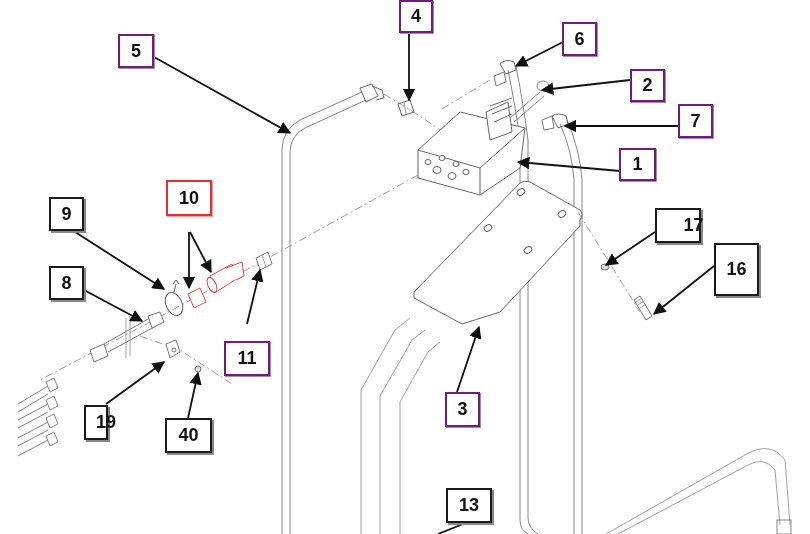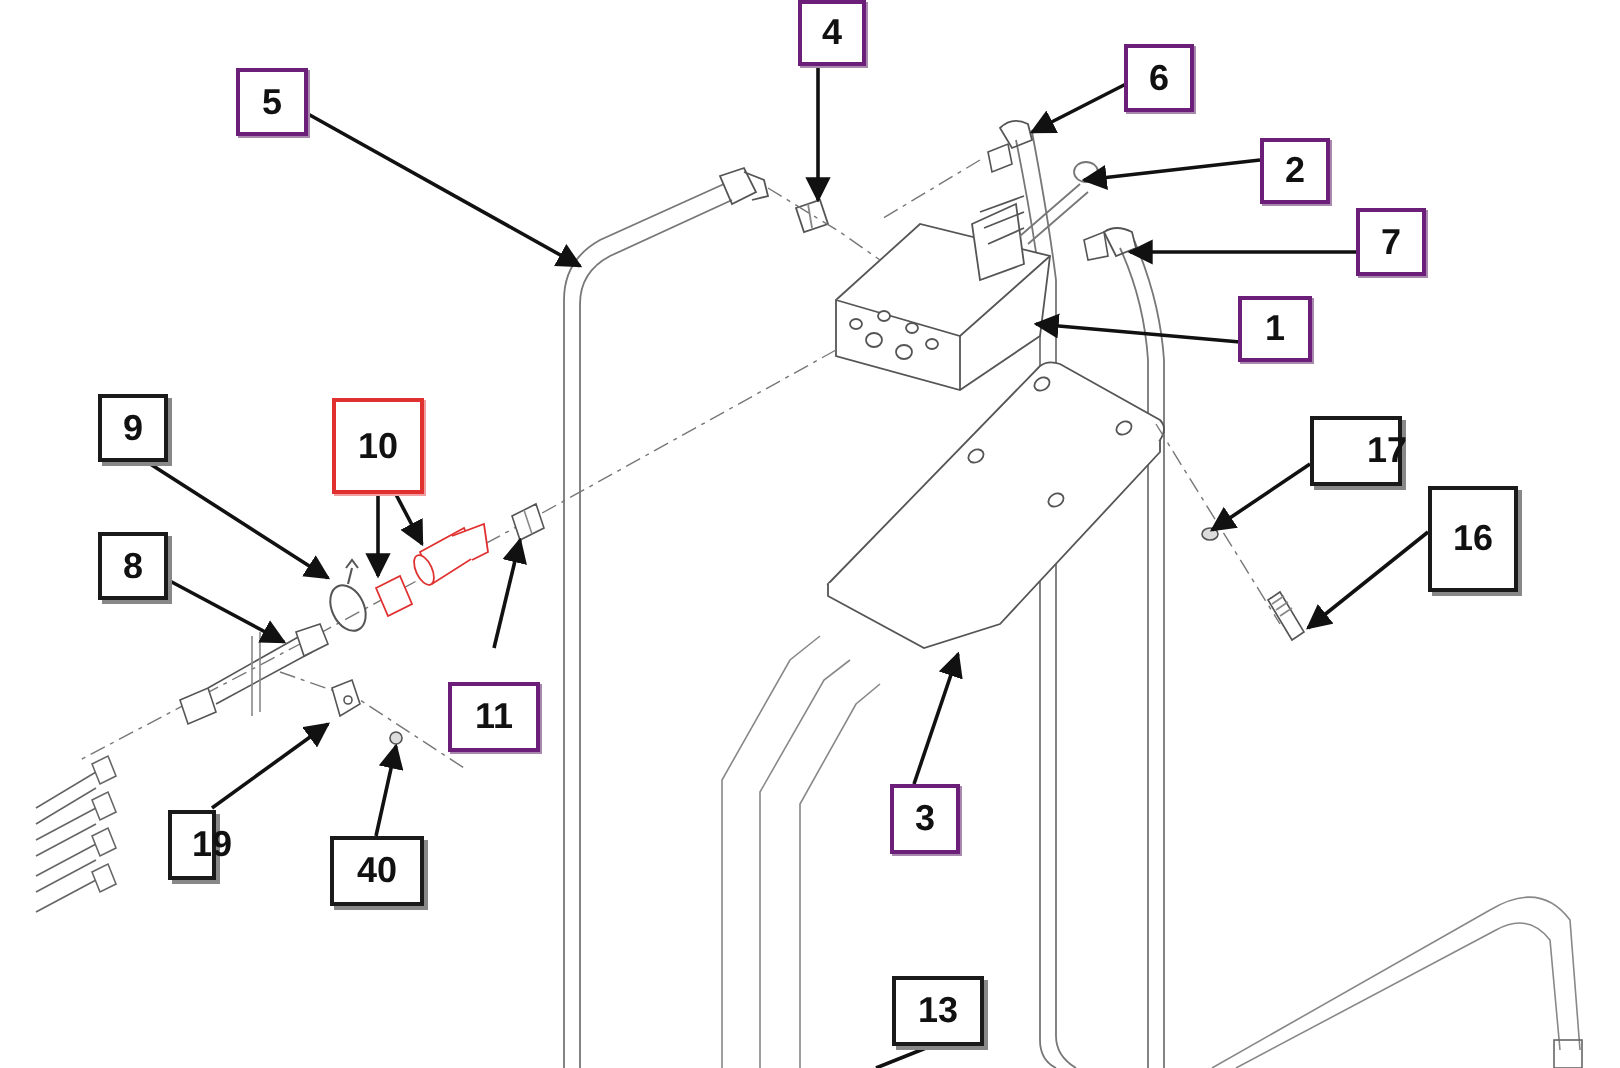--- a/index.html
+++ b/index.html
@@ -180,19 +180,19 @@
 
 <div class="callout purple" style="left:619px;top:148px;width:37px;height:33px;">1</div>
 <div class="callout purple" style="left:630px;top:69px;width:35px;height:33px;">2</div>
 <div class="callout purple" style="left:445px;top:392px;width:35px;height:35px;">3</div>
 <div class="callout purple" style="left:399px;top:0px;width:34px;height:33px;">4</div>
 <div class="callout purple" style="left:118px;top:34px;width:36px;height:34px;">5</div>
 <div class="callout purple" style="left:562px;top:22px;width:35px;height:34px;">6</div>
 <div class="callout purple" style="left:678px;top:104px;width:35px;height:34px;">7</div>
 <div class="callout black" style="left:49px;top:266px;width:35px;height:34px;">8</div>
 <div class="callout black" style="left:49px;top:197px;width:35px;height:34px;">9</div>
-<div class="callout red" style="left:166px;top:199px;width:46px;height:48px;">10</div>
+<div class="callout red" style="left:166px;top:180px;width:46px;height:36px;">10</div>
 <div class="callout purple" style="left:224px;top:325px;width:46px;height:35px;margin-top:16px;">11</div>
 <div class="callout black" style="left:446px;top:488px;width:46px;height:35px;">13</div>
 <div class="callout black" style="left:714px;top:243px;width:45px;height:53px;">16</div>
 <div class="callout black" style="left:655px;top:208px;width:46px;height:35px;padding-left:31px;">17</div>
 <div class="callout black" style="left:84px;top:405px;width:24px;height:35px;padding-left:20px;">19</div>
 <div class="callout black" style="left:165px;top:418px;width:47px;height:35px;">40</div>
 
 </body></html>

